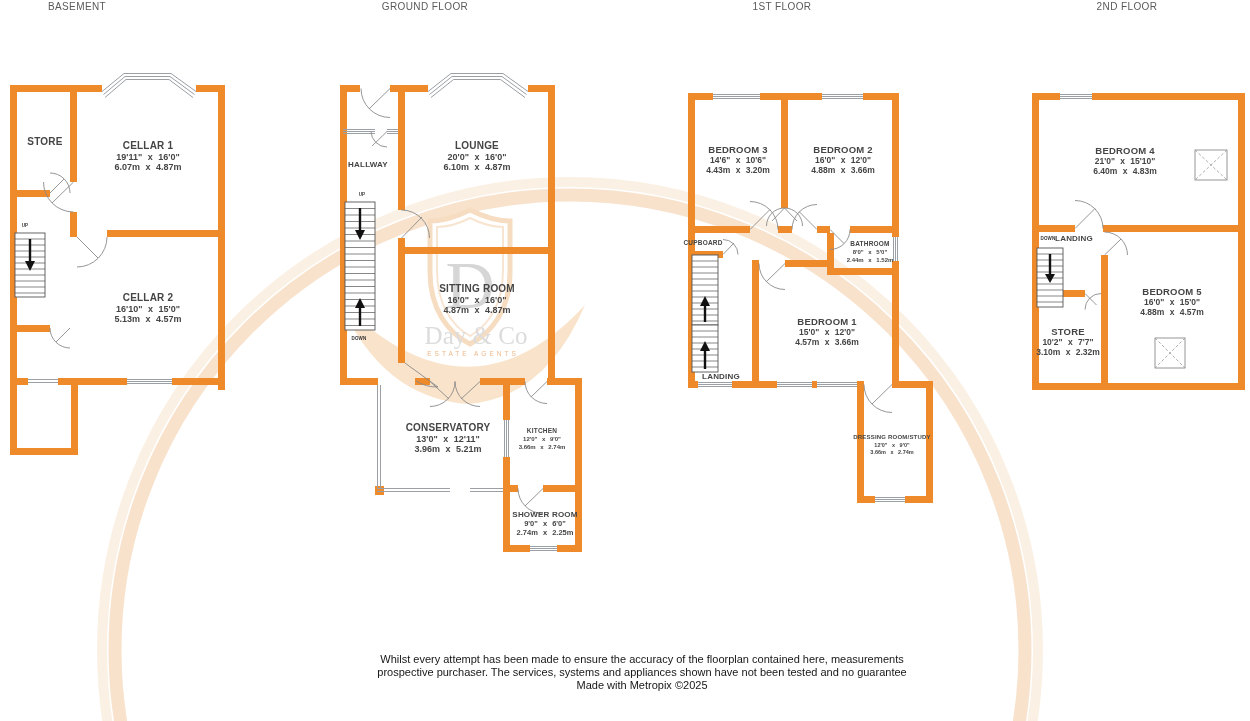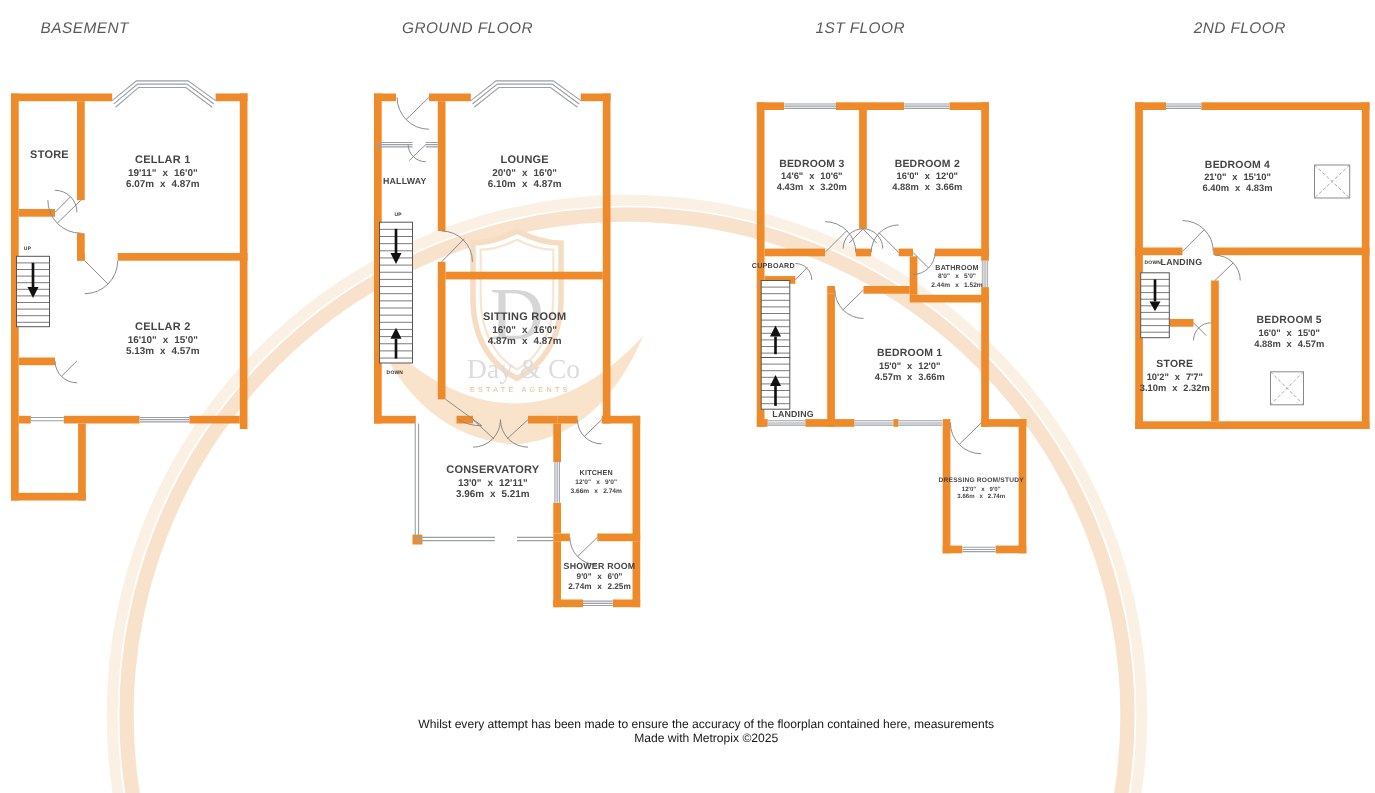--- a/index.html
+++ b/index.html
@@ -11,22 +11,22 @@
   .wl{stroke:var(--window-line,#9AA0A6);stroke-width:1;fill:none;}
   .winrect{fill:#fff;}
   .door{stroke:var(--door-line,#8A8A8A);stroke-width:0.9;fill:none;}
   .stair{fill:#fff;stroke:#555;stroke-width:0.9;}
   .tread{stroke:#555;stroke-width:0.7;fill:none;}
   .arrowline{stroke:#111;stroke-width:2.4;}
   .arrowhead{fill:#111;}
   .sky{stroke:#8a8a8a;fill:none;stroke-width:0.9;}
   .skyx{stroke:#9a9a9a;stroke-width:0.8;stroke-dasharray:3 2;fill:none;}
 
-  .floor-title{position:absolute;top:17px;transform:translateX(-50%);font-size:14px;
-               color:#5a5a5a;letter-spacing:.4px;white-space:nowrap;font-style:italic;}
+  .floor-title{position:absolute;top:1px;transform:translateX(-50%);font-size:10px;
+               color:#5a5a5a;letter-spacing:.4px;white-space:nowrap;}
   .labels{position:absolute;inset:0;}
   .rlabel{position:absolute;transform:translateX(-50%);text-align:center;white-space:nowrap;
           color:var(--label-text,#454545);font-weight:bold;}
   .rlabel .rn{font-size:9.5px;line-height:10px;letter-spacing:.2px;}
   .rlabel .rd{font-size:8.5px;line-height:10px;word-spacing:3px;}
   .rlabel.lg .rn{font-size:10px;line-height:10.5px;}
   .rlabel.lg .rd{font-size:9px;line-height:10.5px;}
   .rlabel.md .rn{font-size:8px;line-height:9px;}
   .rlabel.md .rd{font-size:7.5px;line-height:9px;}
   .rlabel.sm .rn{font-size:6.5px;line-height:8px;}
@@ -353,16 +353,17 @@
     </div>
     <div class="rlabel" style="left:1068px;top:327px">
       <div class="rn">STORE</div>
       <div class="rd">10'2" x 7'7"</div>
       <div class="rd">3.10m x 2.32m</div>
     </div>
   </div>
 
   <div class="footer">
     <div>Whilst every attempt has been made to ensure the accuracy of the floorplan contained here, measurements</div>
+    <div>prospective purchaser. The services, systems and appliances shown have not been tested and no guarantee</div>
     <div>Made with Metropix ©2025</div>
   </div>
 
 </div>
 
 </body></html>

